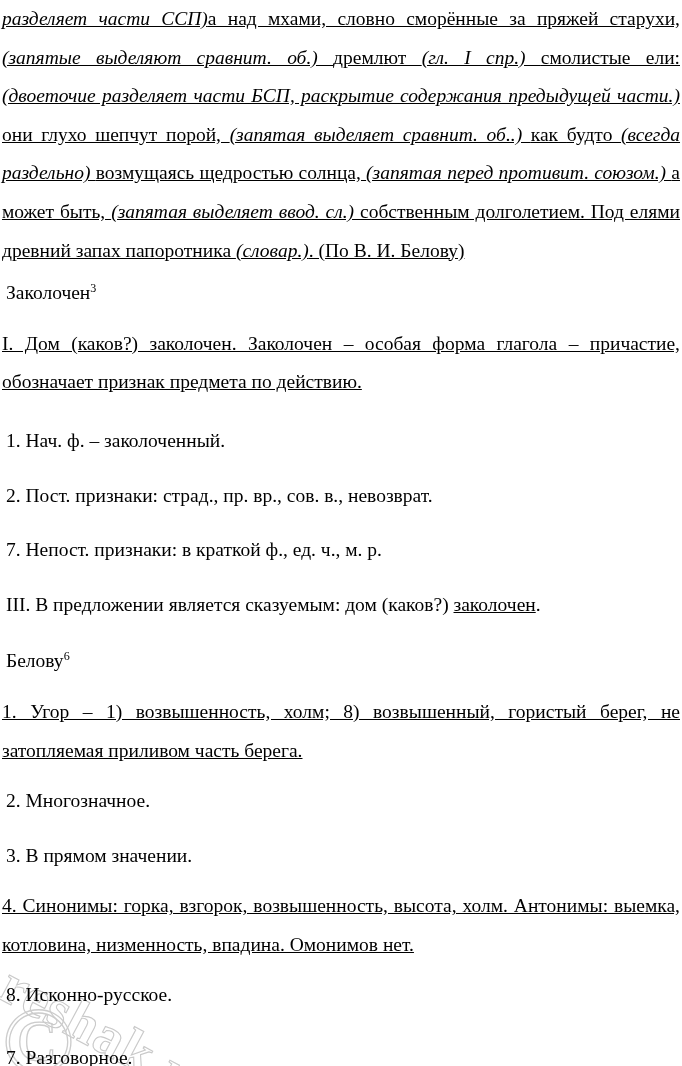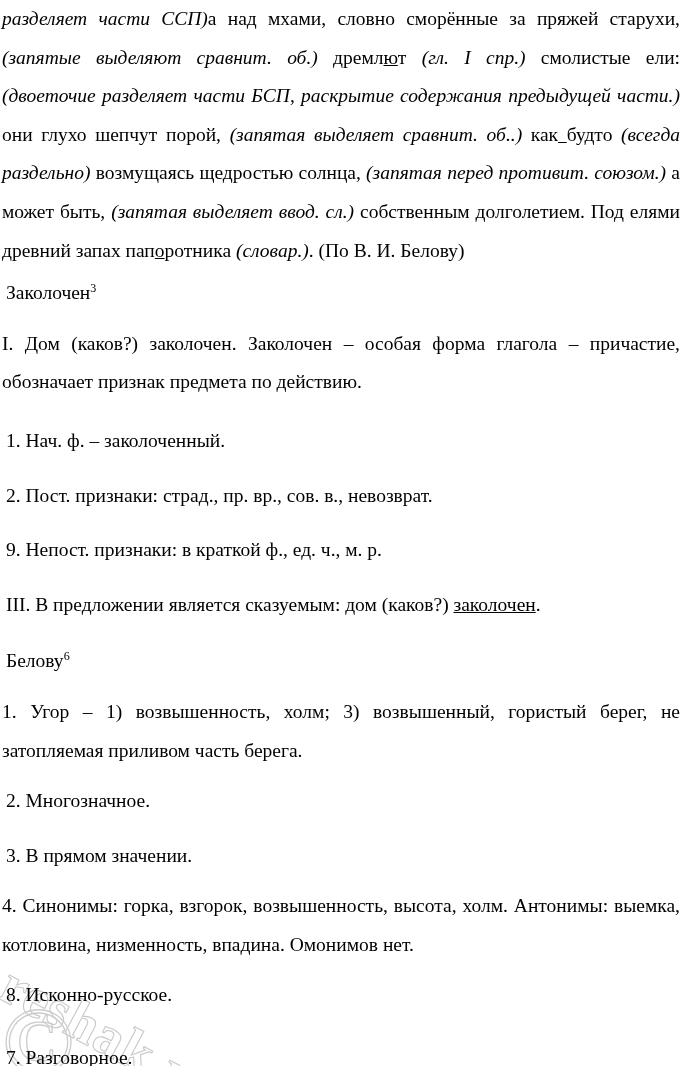--- a/index.html
+++ b/index.html
@@ -64,20 +64,21 @@
   p.para {
     margin: 0;
     padding: 0;
     font-size: 19.5px;
     line-height: 38.6px;
     text-align: justify;
     text-justify: inter-word;
     -webkit-hyphens: none;
     hyphens: none;
     word-spacing: 0px;
+    text-decoration: underline;
   }
 
   
   p.line {
     margin: 4px;
     padding: 0;
     font-size: 19.5px;
     line-height: 38.6px;
     text-align: left;
     white-space: nowrap;
@@ -138,33 +139,33 @@
     <div class="gap-sm"></div>
 
     <p class="line">1. Нач. ф. – заколоченный.</p>
 
     <div class="gap-sm"></div>
 
     <p class="line">2. Пост. признаки: страд., пр. вр., сов. в., невозврат.</p>
 
     <div class="gap-sm"></div>
 
-    <p class="line">9. Непост. признаки: в краткой ф., ед. ч., м. р.</p>
+    <p class="line">7. Непост. признаки: в краткой ф., ед. ч., м. р.</p>
 
     <div class="gap-sm"></div>
 
     <p class="line"><span>III. В предложении является сказуемым: дом (каков?) </span><span class="u">заколочен</span><span>.</span></p>
 
     <div class="gap-md"></div>
 
     <p class="line"><span>Белову</span><sup>6</sup></p>
 
     <div class="gap-sm"></div>
 
-    <p class="para">1. Угор – 1) возвышенность, холм; 3) возвышенный, гористый берег, не затопляемая приливом часть берега.</p>
+    <p class="para">1. Угор – 1) возвышенность, холм; 8) возвышенный, гористый берег, не затопляемая приливом часть берега.</p>
 
     <div class="gap-sm"></div>
 
     <p class="line">2. Многозначное.</p>
 
     <div class="gap-sm"></div>
 
     <p class="line">3. В прямом значении.</p>
 
     <div class="gap-sm"></div>

